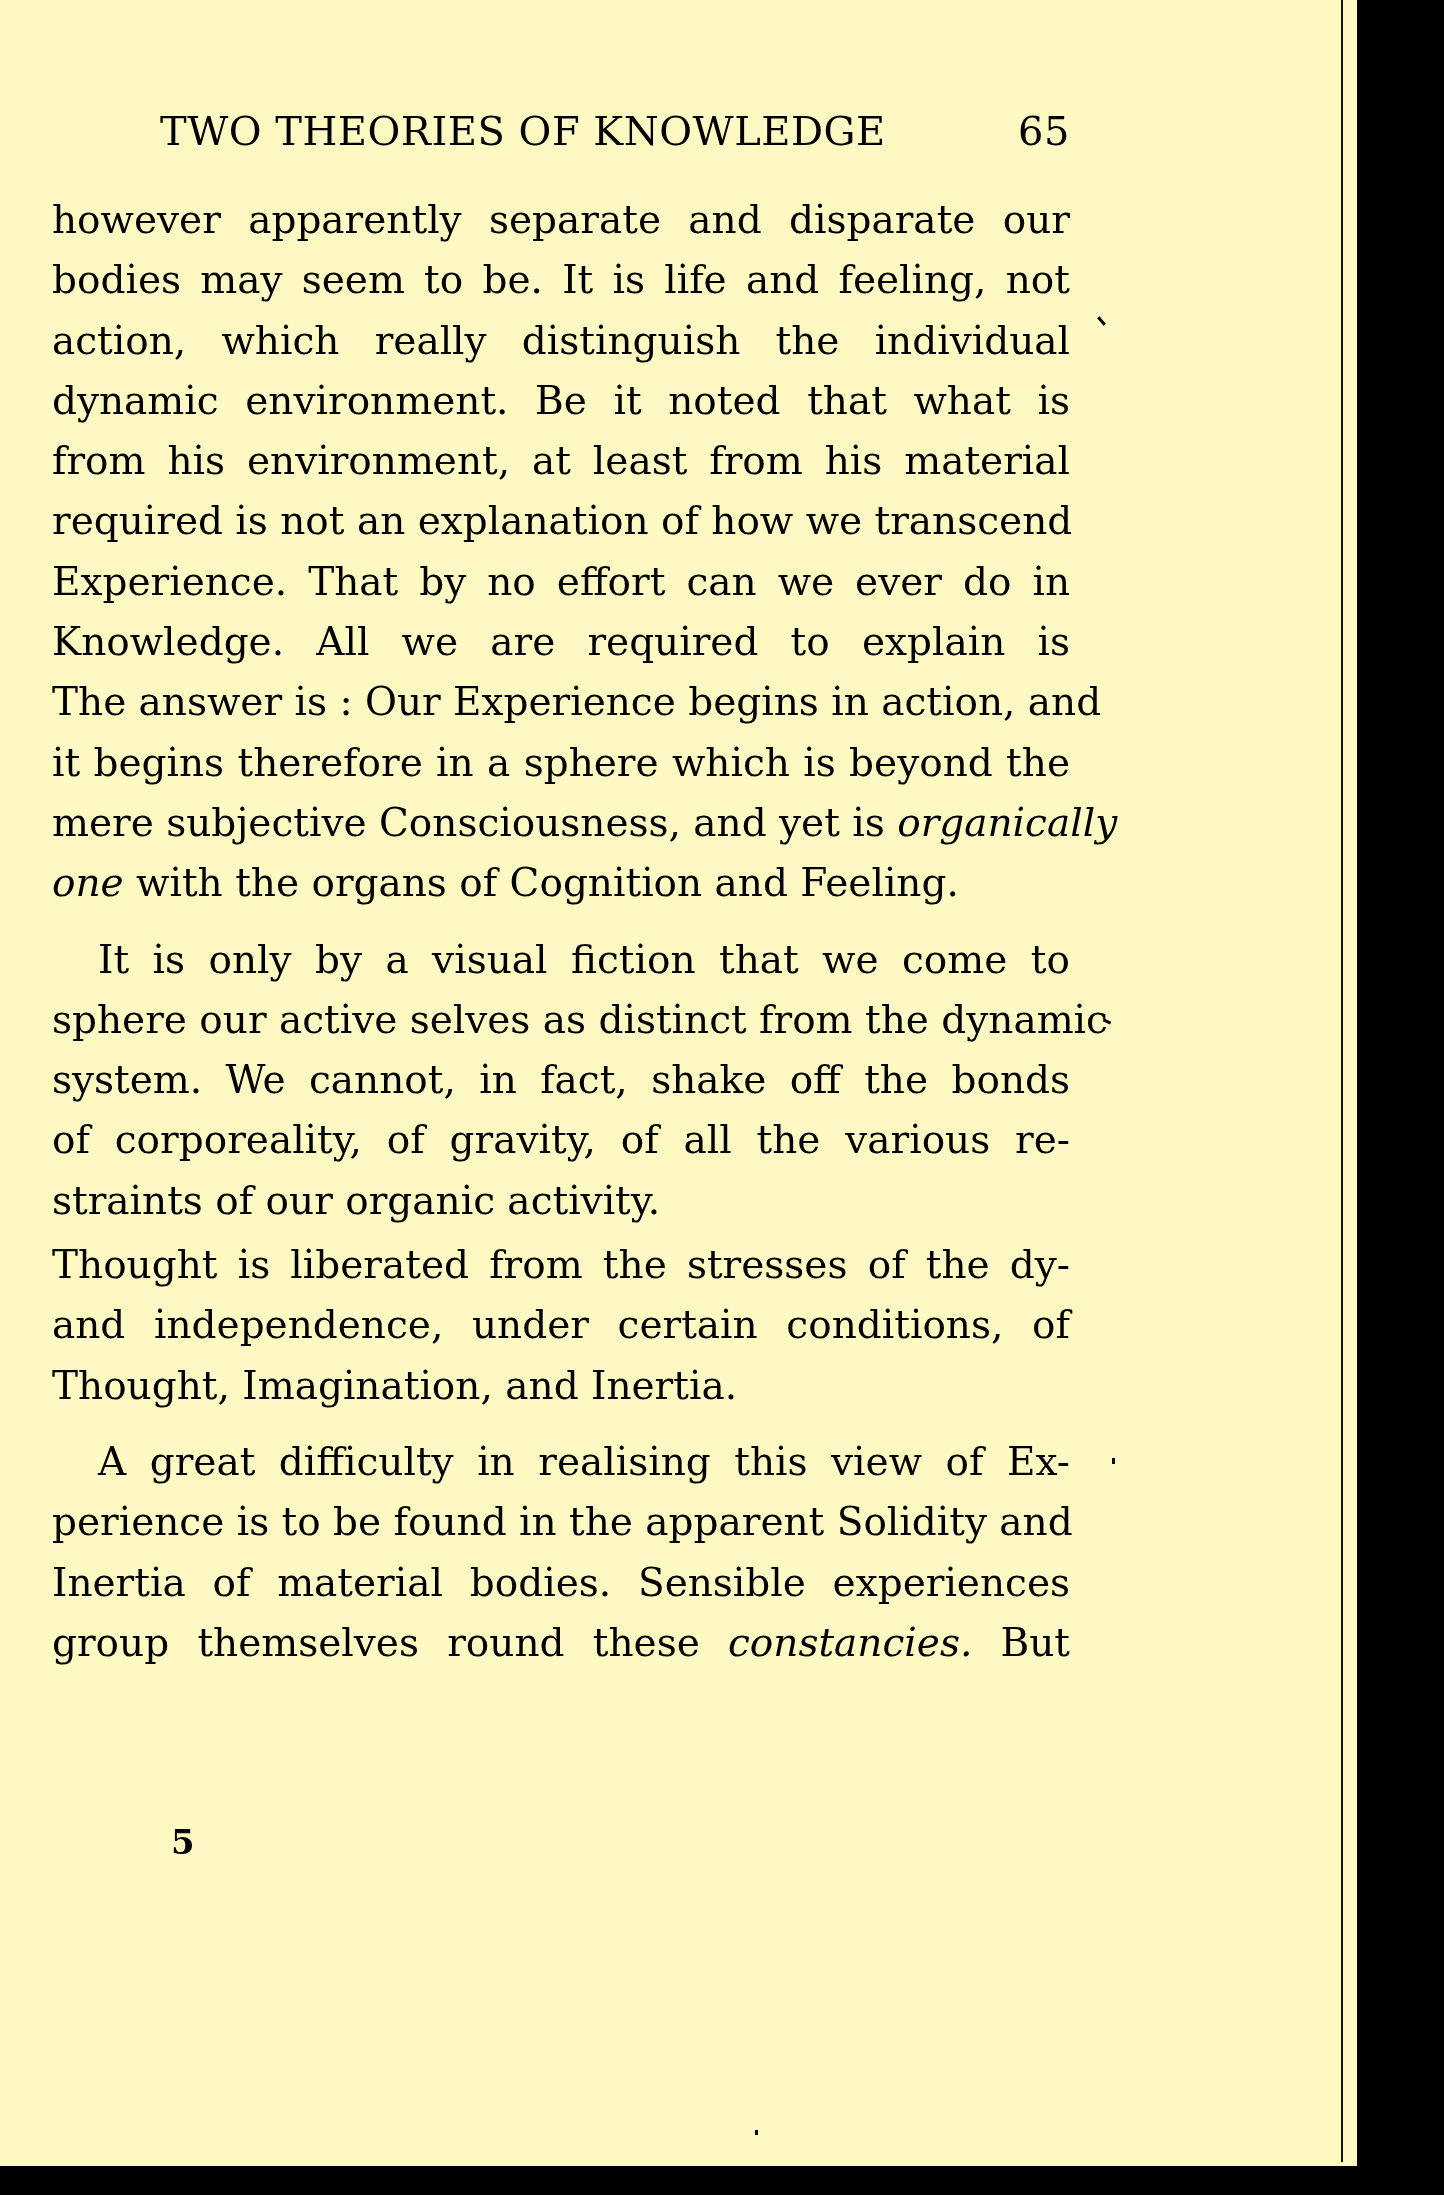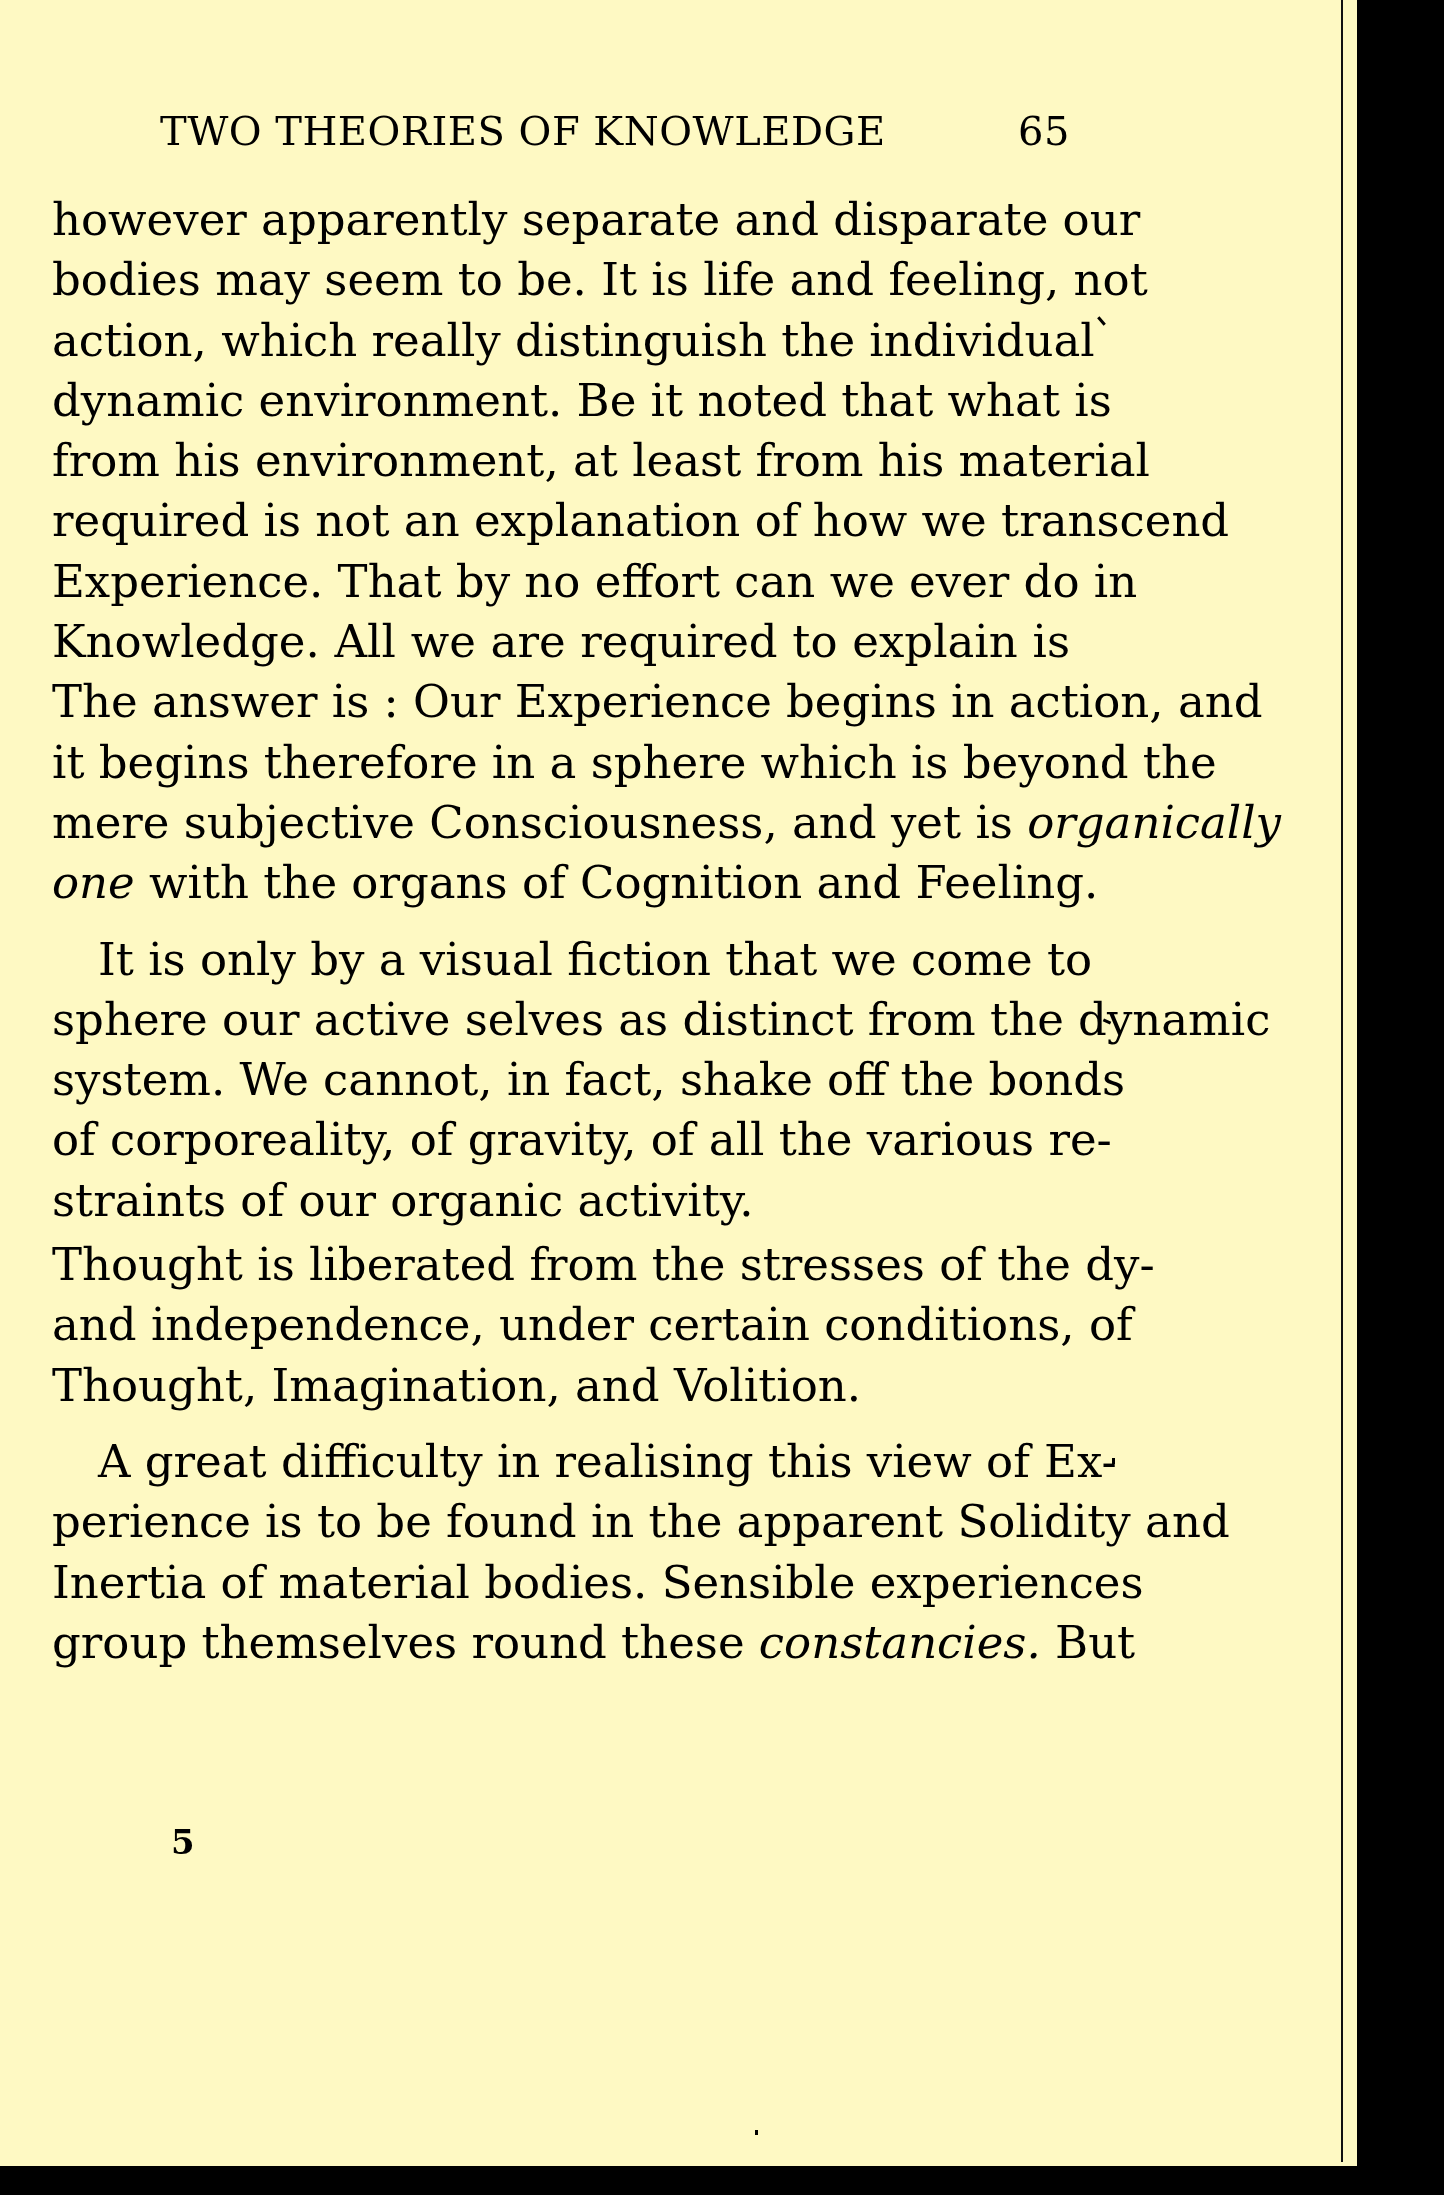--- a/index.html
+++ b/index.html
@@ -50,21 +50,21 @@
       position: absolute;
       right: 0;
       top: 0;
     }
     .body-text {
       position: absolute;
       left: 52px;
       top: 190px;
       width: 1018px;
       font-family: "DejaVu Serif", serif;
-      font-size: 45px;
+      font-size: 39px;
       line-height: 60.3px;
       color: #000;
       text-align: justify;
     }
     .line {
       display: block;
       white-space: nowrap;
       text-align-last: justify;
       text-align: justify;
       height: 60.3px;
@@ -122,21 +122,21 @@
       <span class="line indent">It is only by a visual fiction that we come to</span>
       <span class="line">sphere our active selves as distinct from the dynamic</span>
       <span class="line">system.  We cannot, in fact, shake off the bonds</span>
       <span class="line">of corporeality, of gravity, of all the various re-</span>
       <span class="line last">straints of our organic activity.</span>
     </div>
 
     <div style="margin-top:4px;">
       <span class="line">Thought is liberated from the stresses of the dy-</span>
       <span class="line">and independence, under certain conditions, of</span>
-      <span class="line last">Thought, Imagination, and Volition.</span>
+      <span class="line last">Thought, Imagination, and Inertia.</span>
     </div>
 
     <div style="margin-top:4px;">
       <span class="line indent">A great difficulty in realising this view of Ex-</span>
       <span class="line">perience is to be found in the apparent Solidity and</span>
       <span class="line">Inertia of material bodies.  Sensible experiences</span>
       <span class="line"><span>group themselves round these</span> <em>constancies.</em> <span>But</span></span>
     </div>
   </div>
 

